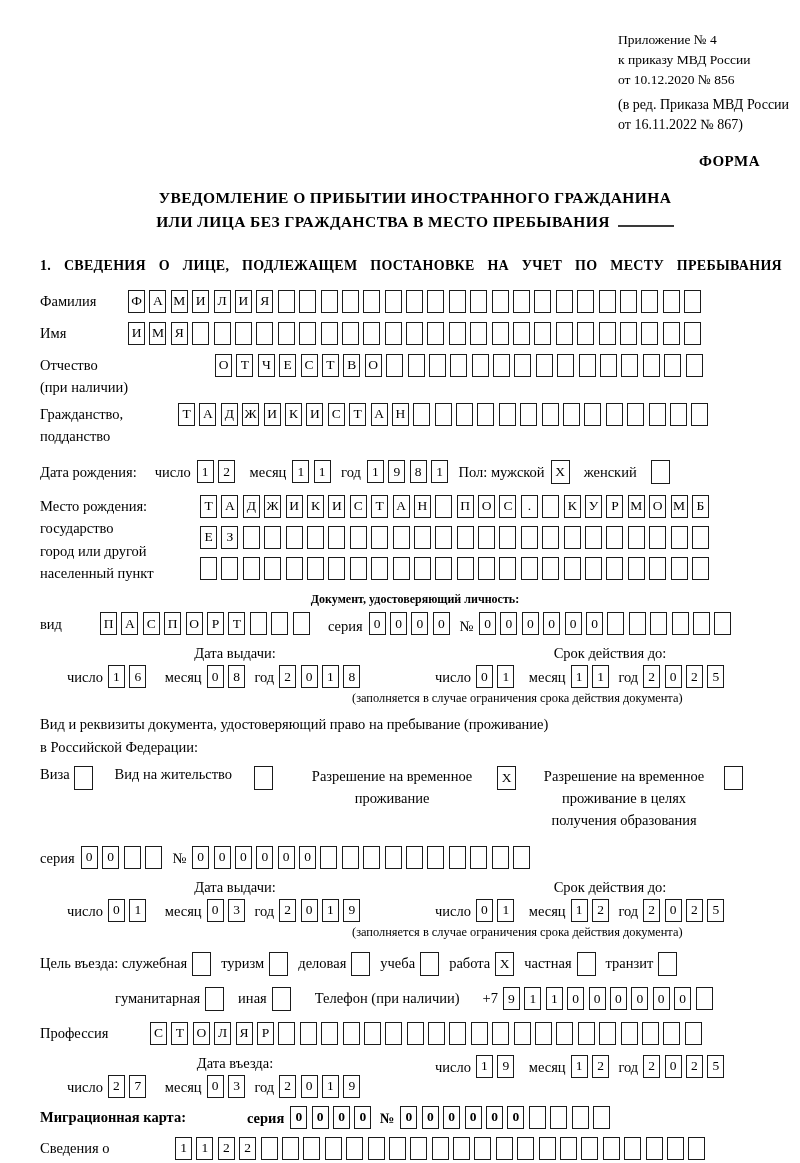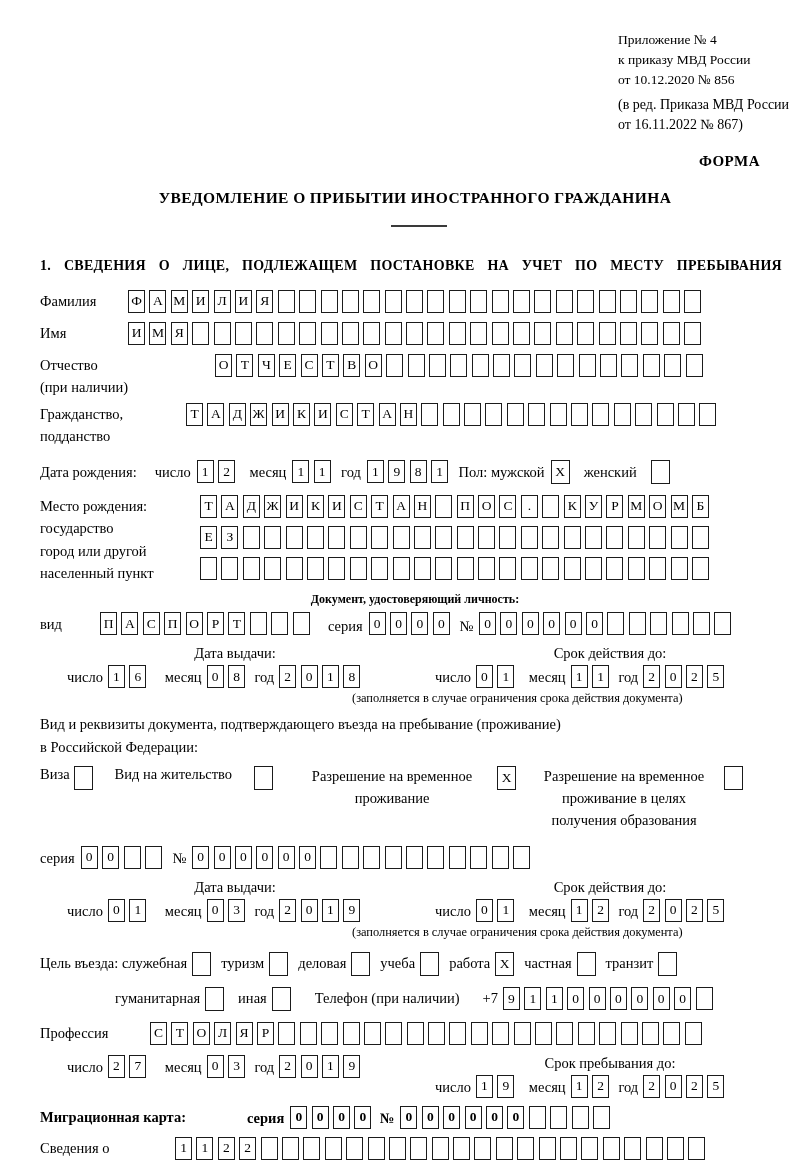--- a/index.html
+++ b/index.html
@@ -64,21 +64,21 @@
     <div class="small">
       <div>(в ред. Приказа МВД России</div>
       <div>от 16.11.2022 № 867)</div>
     </div>
   </div>
 
   <div class="forma">ФОРМА</div>
 
   <div class="title">
     <div>УВЕДОМЛЕНИЕ О ПРИБЫТИИ ИНОСТРАННОГО ГРАЖДАНИНА</div>
-    <div><span class="blank-underline"></span></div>
+    <div><span>ИЛИ ЛИЦА БЕЗ ГРАЖДАНСТВА В МЕСТО ПРЕБЫВАНИЯ</span><span class="blank-underline"></span></div>
   </div>
 
   <div class="sec-heading">1. СВЕДЕНИЯ О ЛИЦЕ, ПОДЛЕЖАЩЕМ ПОСТАНОВКЕ НА УЧЕТ ПО МЕСТУ ПРЕБЫВАНИЯ</div>
 
   <div class="frow" style="margin-top:16px;">
     <div class="flabel" style="width:88px;">Фамилия</div>
     <div class="cells">
         <span class="cell">Ф</span>
         <span class="cell">А</span>
         <span class="cell">М</span>
@@ -164,21 +164,21 @@
         <span class="cell"></span>
         <span class="cell"></span>
         <span class="cell"></span>
         <span class="cell"></span>
         <span class="cell"></span>
         <span class="cell"></span>
         <span class="cell"></span>
       </div>
   </div>
 
-  <div class="frow" style="margin-top:4px;gap:8px;">
+  <div class="frow" style="margin-top:4px;">
     <div class="flabel" style="width:138px;">Гражданство,<br>подданство</div>
     <div class="cells">
         <span class="cell">Т</span>
         <span class="cell">А</span>
         <span class="cell">Д</span>
         <span class="cell">Ж</span>
         <span class="cell">И</span>
         <span class="cell">К</span>
         <span class="cell">И</span>
         <span class="cell">С</span>
@@ -392,21 +392,21 @@
             <span class="cell">2</span>
             <span class="cell">0</span>
             <span class="cell">2</span>
             <span class="cell">5</span>
           </span>
       </div>
       <div class="date-note">(заполняется в случае ограничения срока действия документа)</div>
     </div>
   </div>
 
-  <div class="mt6" style="margin-top:10px;">Вид и реквизиты документа, подтверждающего въезда на пребывание (проживание)</div>
+  <div class="mt6" style="margin-top:10px;">Вид и реквизиты документа, удостоверяющий право на пребывание (проживание)</div>
   <div class="mt6">в Российской Федерации:</div>
 
   <div class="permit-row">
     <span>Виза</span>
     <span class="cell cb" style="margin-left:4px;"></span>
     <span style="margin-left:22px;">Вид на жительство</span>
     <span class="cell cb" style="margin-left:22px;"></span>
     <span class="opt" style="margin-left:24px; width:190px;">Разрешение на временное<br>проживание</span>
     <span class="cell cb" style="margin-left:10px;">X</span>
     <span class="opt" style="margin-left:18px; width:180px;">Разрешение на временное<br>проживание в целях<br>получения образования</span>
@@ -555,20 +555,21 @@
         <span class="cell"></span>
         <span class="cell"></span>
         <span class="cell"></span>
         <span class="cell"></span>
         <span class="cell"></span>
       </span>
   </div>
 
   <div class="dates-row">
     <div class="date-group left">
+      <div class="date-head">Дата въезда:</div>
       <div class="date-line" style="padding-left:22px;">
         <span class="w">число</span>
         <span class="cells">
             <span class="cell">2</span>
             <span class="cell">7</span>
           </span>
         <span class="w" style="margin-left:14px;">месяц</span>
         <span class="cells">
             <span class="cell">0</span>
             <span class="cell">3</span>
@@ -576,21 +577,20 @@
         <span class="w">год</span>
         <span class="cells">
             <span class="cell">2</span>
             <span class="cell">0</span>
             <span class="cell">1</span>
             <span class="cell">9</span>
           </span>
       </div>
     </div>
     <div class="date-group right">
-      <div class="date-head">Срок пребывания до:</div>
       <div class="date-line">
         <span class="w">число</span>
         <span class="cells">
             <span class="cell">1</span>
             <span class="cell">9</span>
           </span>
         <span class="w" style="margin-left:10px;">месяц</span>
         <span class="cells">
             <span class="cell">1</span>
             <span class="cell">2</span>

